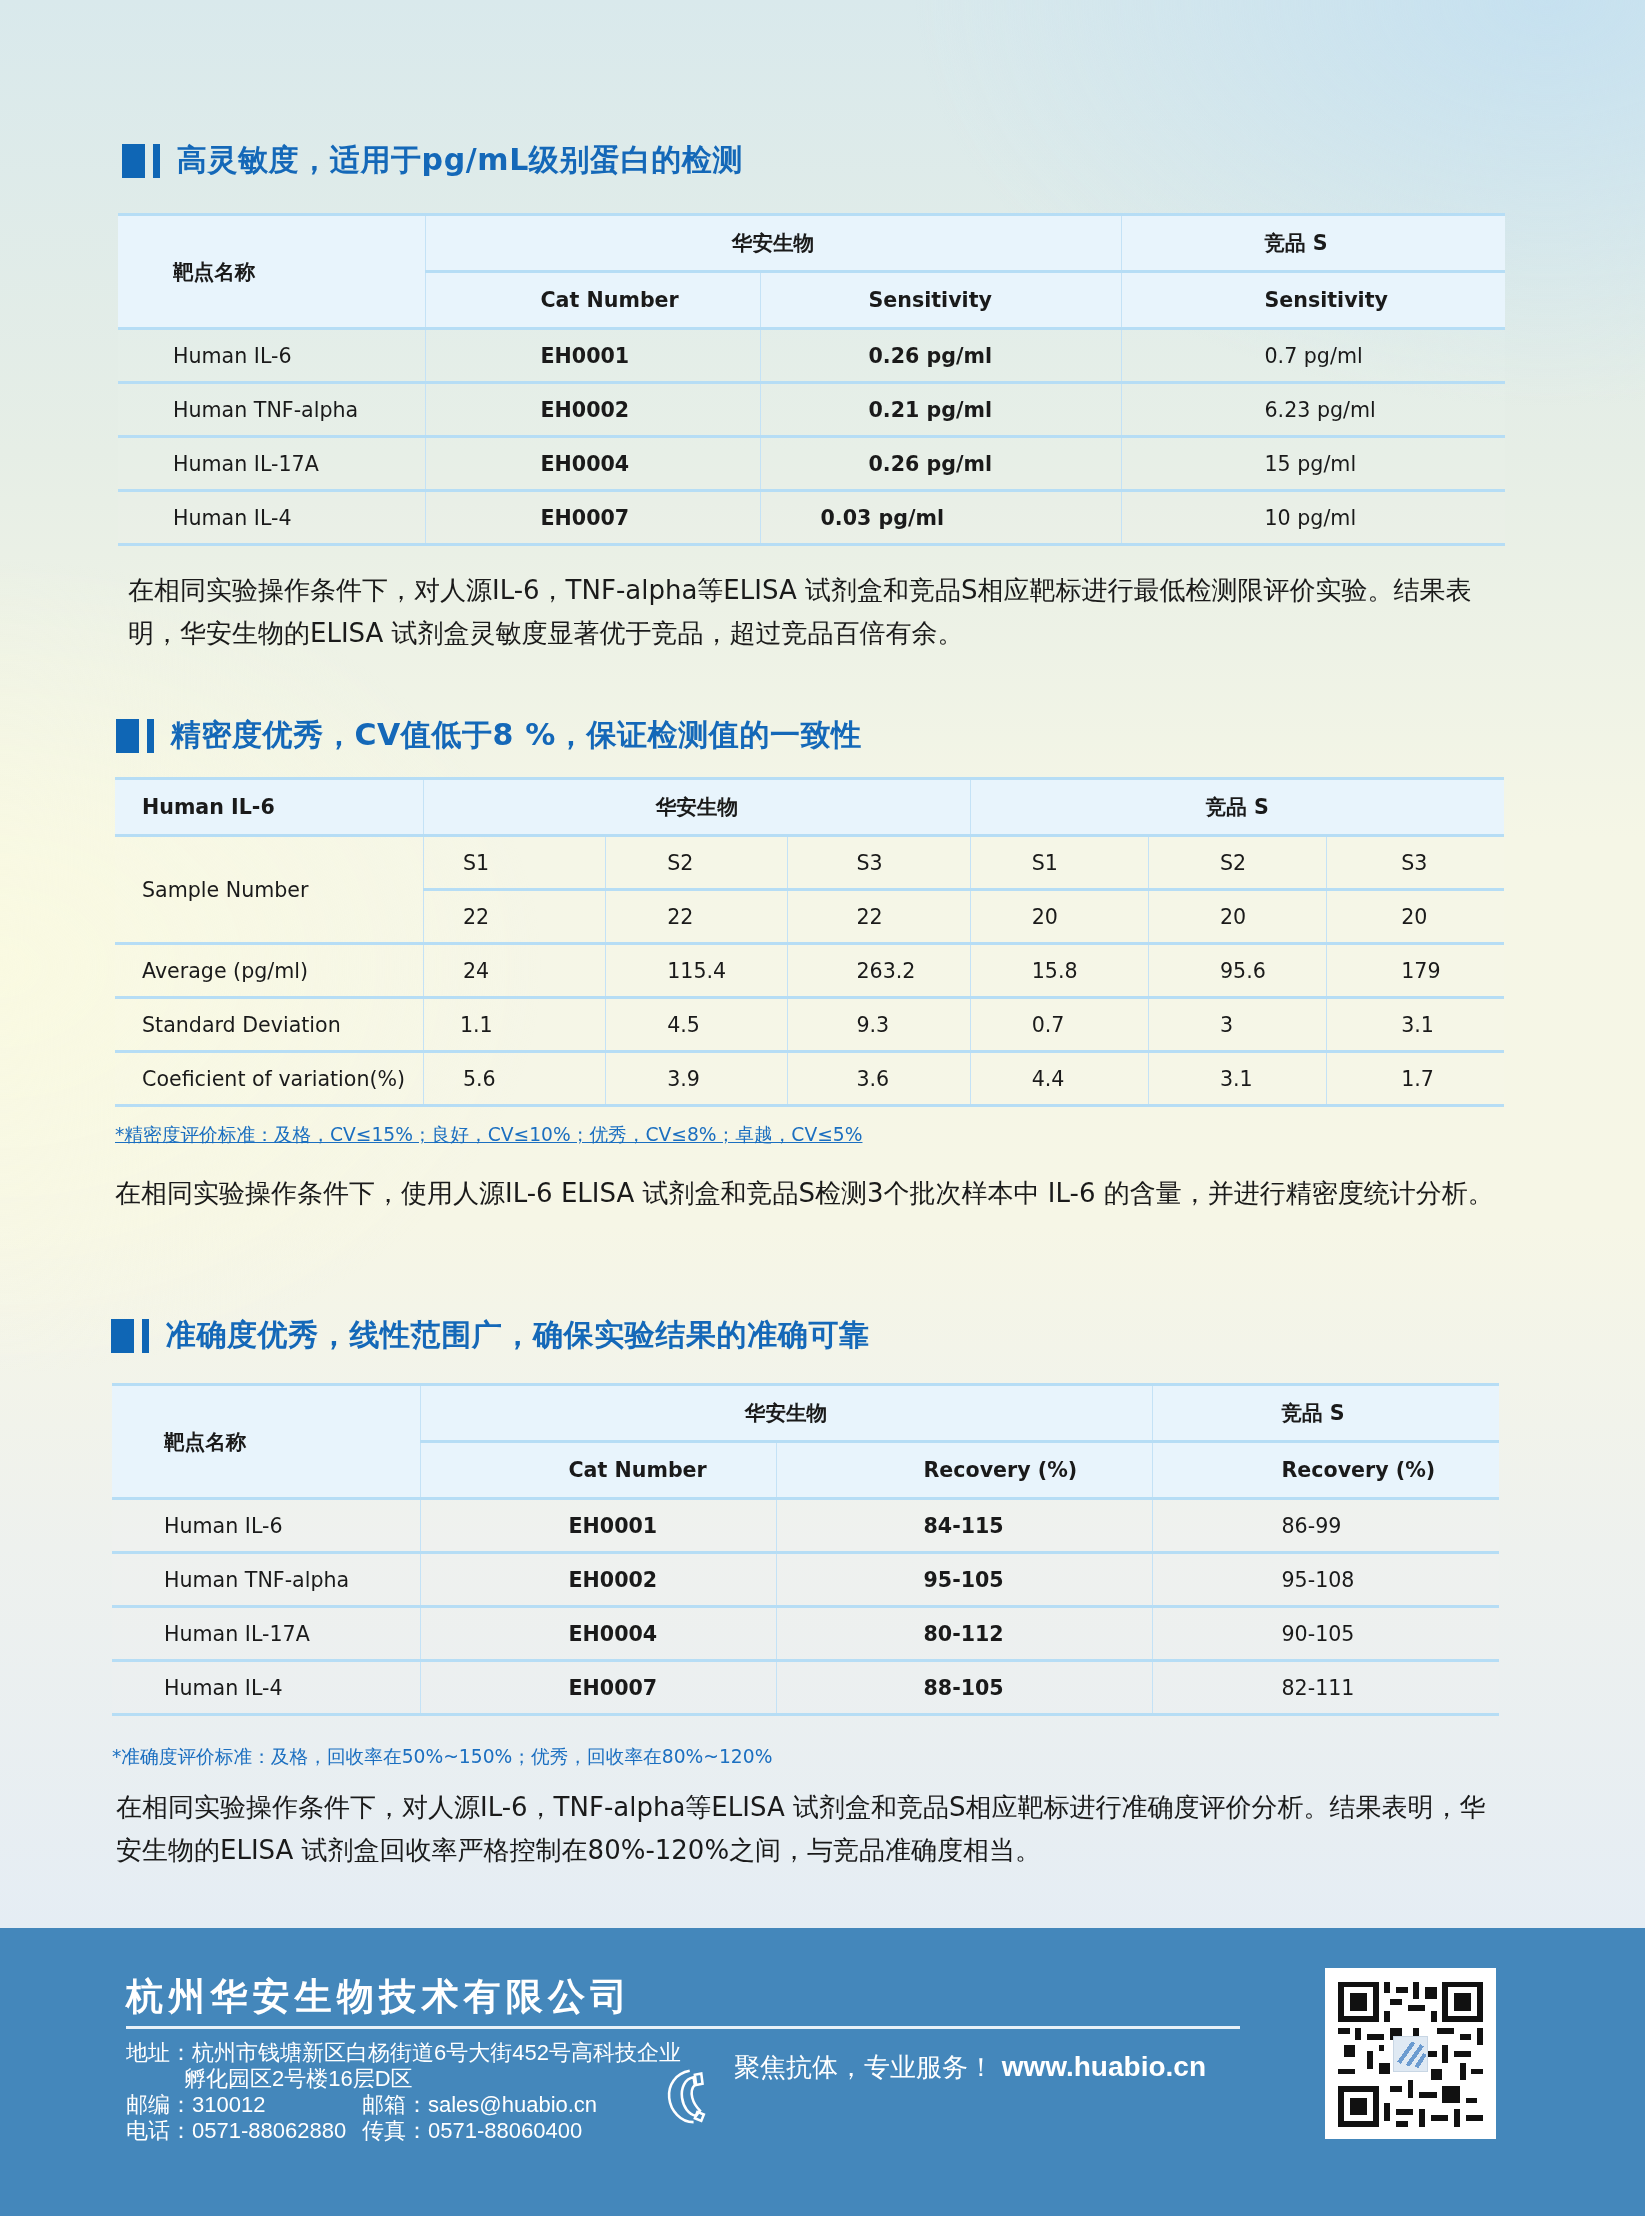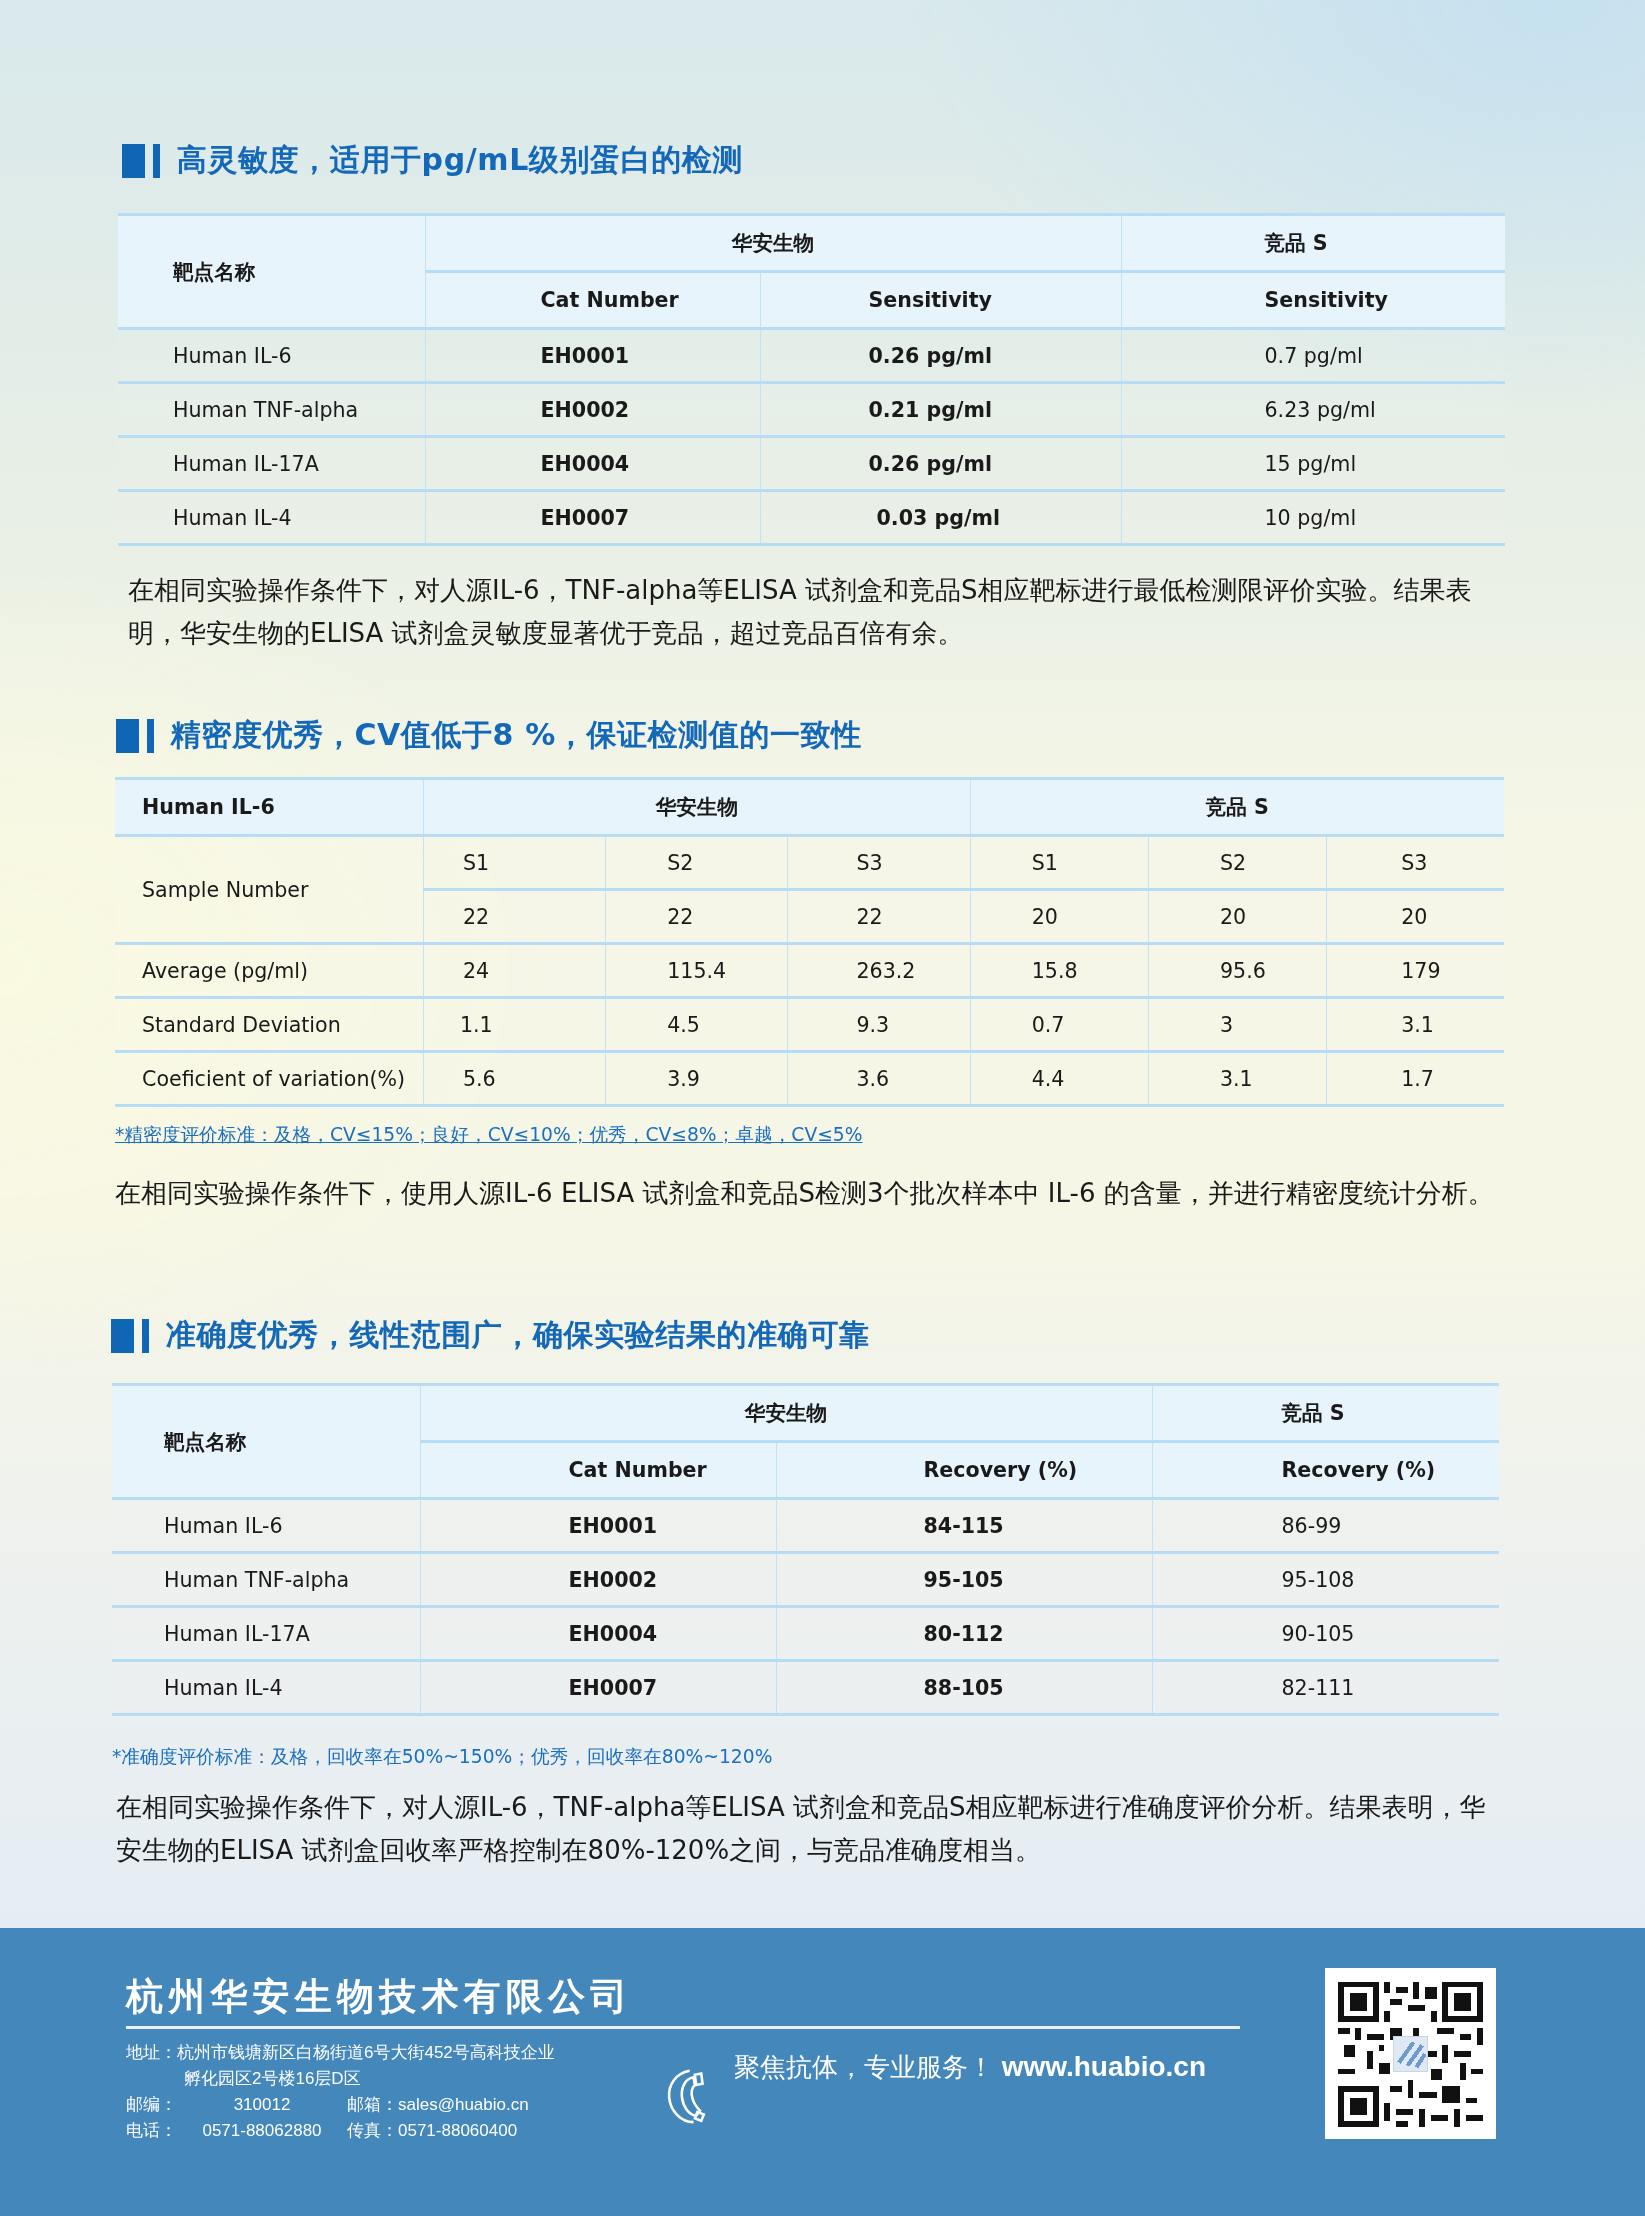--- a/index.html
+++ b/index.html
@@ -36,21 +36,21 @@
   table.dt td.body { background: rgba(255,255,255,0.06); }
 
   .para { position: absolute; font-size: 26px; line-height: 43px; color: #1a1a1a; }
   .note { position: absolute; font-size: 18.7px; color: #1b6fc0; white-space: nowrap; }
 
   
   .footer { position: absolute; left: 0; top: 1928px; width: 1646px; height: 369px; background: #4487bb; color: #fff; }
   .f-cn { position: absolute; left: 126px; top: 44px; font-size: 37px; font-weight: bold; letter-spacing: 5.2px; white-space: nowrap; }
   .f-en { position: absolute; left: 734px; top: 53px; font-size: 26px; white-space: nowrap; font-family: "Liberation Sans", sans-serif; }
   .f-rule { position: absolute; left: 126px; top: 98px; width: 1114px; height: 2.6px; background: #e8f1f8; }
-  .f-info { position: absolute; left: 126px; font-size: 17px; white-space: nowrap; font-family: "Liberation Sans", sans-serif; line-height: 26px; text-align: center; }
+  .f-info { position: absolute; left: 126px; font-size: 22px; white-space: nowrap; font-family: "Liberation Sans", sans-serif; line-height: 26px; }
   .f-phone-icon { position: absolute; left: 664px; top: 139px; width: 54px; height: 59px; }
   .f-slogan { position: absolute; left: 734px; top: 122px; font-size: 26px; white-space: nowrap; }
   .f-slogan .web { font-weight: bold; font-size: 28px; font-family: "Liberation Sans", sans-serif; margin-left: 7.7px; }
   .f-support { position: absolute; left: 734px; top: 164px; font-size: 28px; font-weight: bold; white-space: nowrap; }
   .f-support .num { font-style: italic; font-family: "Liberation Sans", sans-serif; font-size: 31px; }
   .qr { position: absolute; left: 1325px; top: 40px; width: 171px; height: 171px; background: #fff; }
   .qr svg { position: absolute; left: 13px; top: 13px; }
 </style>
 </head>
 <body>
@@ -95,21 +95,21 @@
   </tr>
   <tr style="height:54px">
     <td class="body lpad" style="padding-left:55px">Human IL-17A</td>
     <td class="body lpad bold" style="padding-left:115px">EH0004</td>
     <td class="body lpad bold" style="padding-left:108px">0.26 pg/ml</td>
     <td class="body lpad" style="padding-left:143px">15 pg/ml</td>
   </tr>
   <tr style="height:54px">
     <td class="body lpad" style="padding-left:55px">Human IL-4</td>
     <td class="body lpad bold" style="padding-left:115px">EH0007</td>
-    <td class="body lpad bold" style="padding-left:116px">0.03 pg/ml</td>
+    <td class="body lpad bold" style="padding-left:60px">0.03 pg/ml</td>
     <td class="body lpad" style="padding-left:143px">10 pg/ml</td>
   </tr>
 </tbody>
   </table>
 
 <div class="para" style="left:128px; top:569px; width:1380px;">在相同实验操作条件下，对人源IL-6，TNF-alpha等ELISA 试剂盒和竞品S相应靶标进行最低检测限评价实验。结果表明，华安生物的ELISA 试剂盒灵敏度显著优于竞品，超过竞品百倍有余。</div>
 
 <div class="sec-head" style="left:116px; top:716px;">
   <div class="sec-bar">
       <div class="b1"></div>

